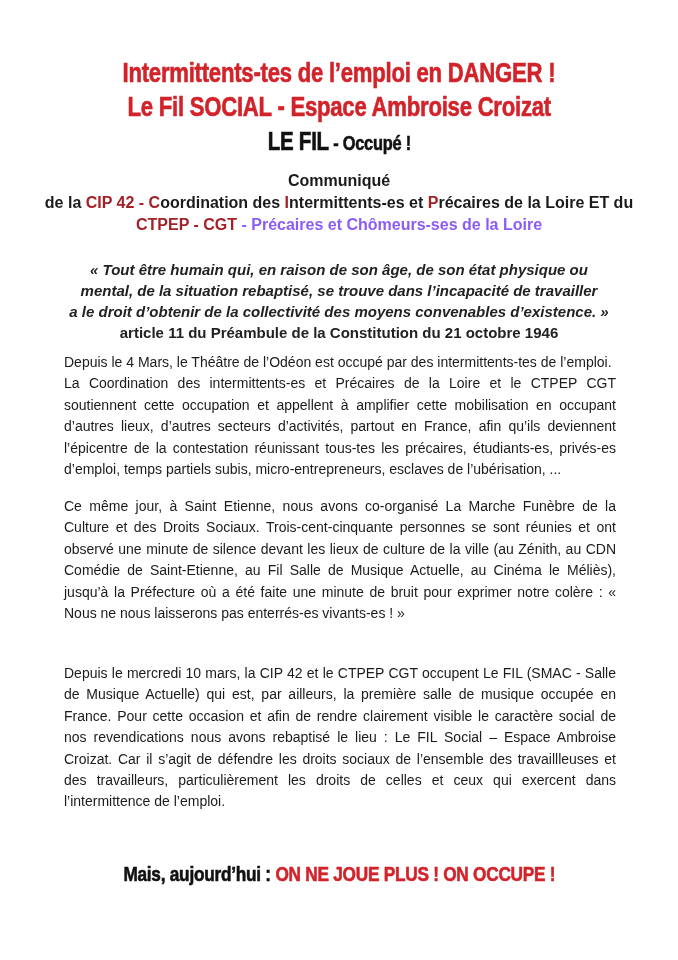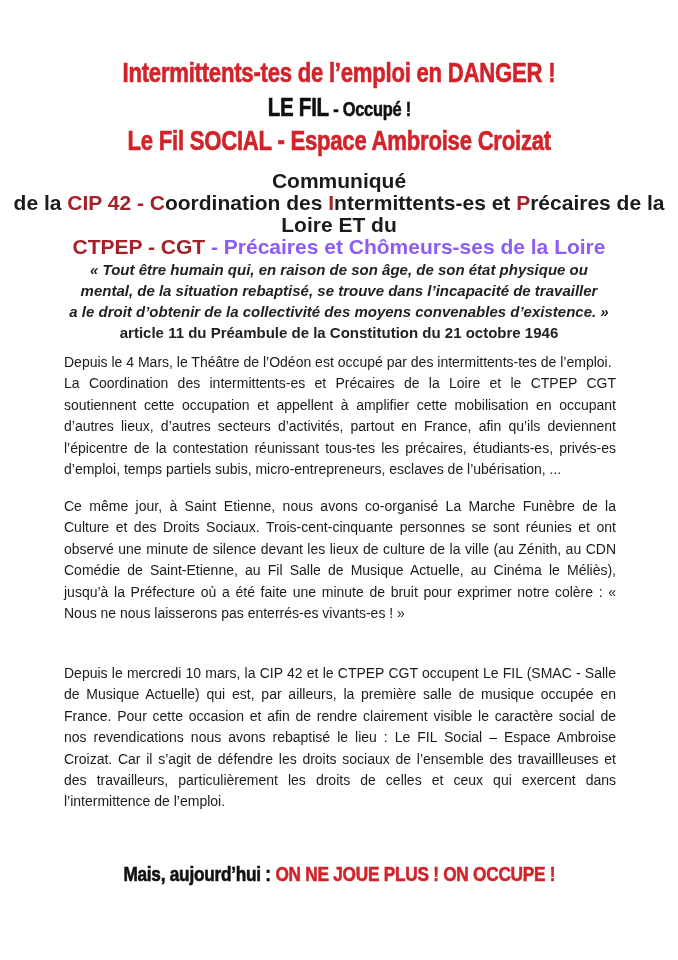--- a/index.html
+++ b/index.html
@@ -25,21 +25,21 @@
 
   .header { position: absolute; top: 58px; left: 0; width: 678px; text-align: center; }
   .header .line { line-height: 31px; }
   .h-red { color: #d2232a; }
   .h-black { color: #111111; }
   .headline-1 { font-size: 27px; }
   .headline-2-main { font-size: 25px; }
   .headline-2-sub { font-size: 20px; }
   .headline-3 { font-size: 27px; }
 
-  .communique { position: absolute; top: 170px; left: 0; width: 678px; text-align: center; font-weight: 700; font-size: 21px; line-height: 22px; color: #1b1b1b; }
+  .communique { position: absolute; top: 170px; left: 0; width: 678px; text-align: center; font-weight: 700; font-size: 16px; line-height: 22px; color: #1b1b1b; }
 
   .quote { position: absolute; top: 259px; left: 0; width: 678px; text-align: center; font-weight: 700; font-size: 15px; line-height: 21px; color: #222; }
   .quote .q-line { font-style: italic; }
   .quote .q-attrib { font-style: normal; }
 
   .para { position: absolute; left: 64px; width: 552px; font-size: 14px; line-height: 21.4px; color: #1b1b1b; }
   .para .just { text-align: justify; }
   .p1 { top: 352px; }
   .p2 { top: 496px; }
   .p3 { top: 628px; margin-top: 35px; }
@@ -52,24 +52,24 @@
 </head>
 <body>
 
 <div class="page">
 
   <div class="header">
     <div class="line">
       <span class="impact headline-1 h-red">Intermittents-tes de l’emploi en DANGER !</span>
     </div>
     <div class="line">
-      <span class="impact h-black"><span class="headline-2-main">LE FIL</span><span class="headline-2-sub"> - Occupé !</span></span>
+      <span class="impact headline-3 h-red">Le Fil SOCIAL - Espace Ambroise Croizat</span>
     </div>
     <div class="line">
-      <span class="impact headline-3 h-red">Le Fil SOCIAL - Espace Ambroise Croizat</span>
+      <span class="impact h-black"><span class="headline-2-main">LE FIL</span><span class="headline-2-sub"> - Occupé !</span></span>
     </div>
   </div>
 
   <div class="communique">
     <div>Communiqué</div>
     <div><span style="color: rgb(27, 27, 27);">de la </span><span style="color: rgb(163, 33, 39);">CIP 42 - </span><span style="color: rgb(163, 33, 39);">C</span><span style="color: rgb(27, 27, 27);">oordination des </span><span style="color: rgb(163, 33, 39);">I</span><span style="color: rgb(27, 27, 27);">ntermittents-es et </span><span style="color: rgb(163, 33, 39);">P</span><span style="color: rgb(27, 27, 27);">récaires de la Loire ET du</span></div>
     <div><span style="color: rgb(163, 33, 39);">CTPEP - CGT</span><span style="color: #8b5cf6;"> - Précaires et Chômeurs-ses de la Loire</span></div>
   </div>
 
   <div class="quote">

